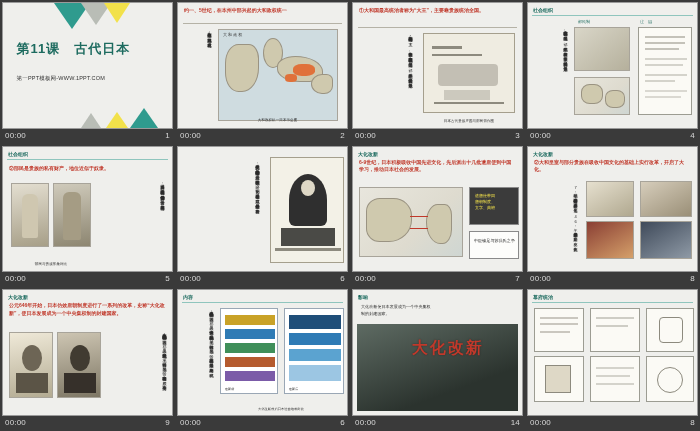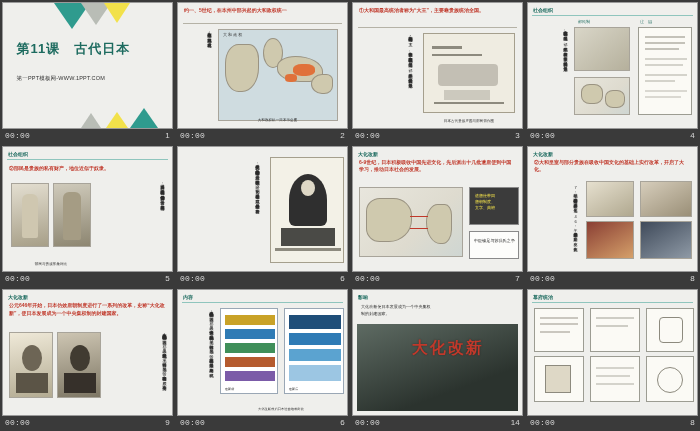--- a/index.html
+++ b/index.html
@@ -31,21 +31,21 @@
   .footer {
     height: 13px;
     display: flex;
     align-items: center;
     justify-content: space-between;
     padding: 0 3px;
     color: #d8d8d8;
     font-size: 8px;
     background: #3a3a3a;
   }
-  .time { letter-spacing: 0.2px; font-family: Liberation Mono, monospace; }
+  .time { letter-spacing: 0.2px; }
   .num { letter-spacing: 0.2px; }
 
   
   .tri-wrap { position: absolute; top: 0; left: 0; width: 100%; height: 100%; pointer-events: none; }
   .tri {
     position: absolute;
     width: 0; height: 0;
   }
   .tri-teal-tl {
     top: 0; left: 30%;

